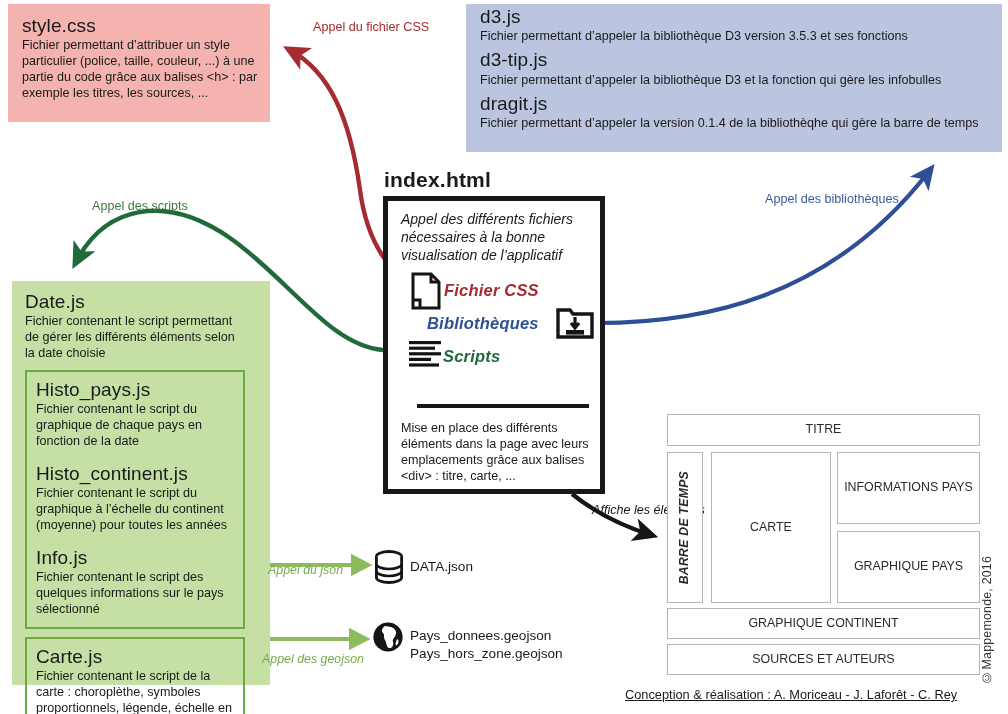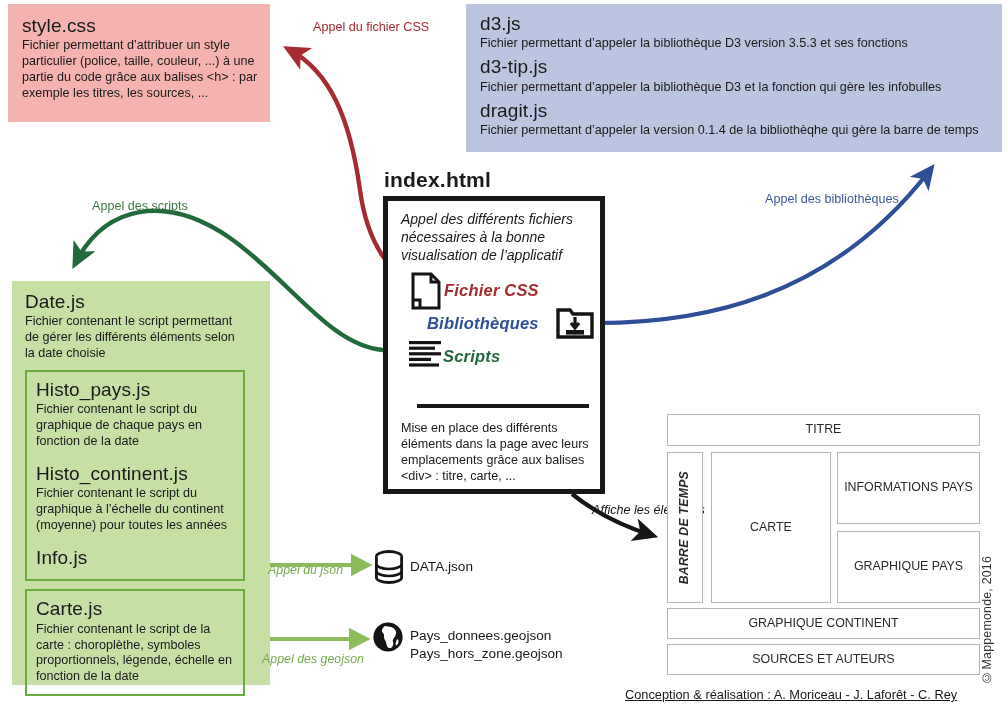--- a/index.html
+++ b/index.html
@@ -12,21 +12,21 @@
   .svg-layer{position:absolute;left:0;top:0;width:1008px;height:714px;pointer-events:none;}
 
   .panel{position:absolute;box-sizing:border-box;}
   .panel .fname{font-size:19px;font-weight:400;letter-spacing:.1px;line-height:1.18;margin:0 0 1px 0;}
   .panel .fdesc{font-size:12.6px;line-height:1.26;margin:0;}
 
   
   #style-css-panel{left:8px;top:4px;width:262px;height:118px;background:#f4b3ae;padding:11px 12px 8px 14px;}
 
   
-  #libs-panel{left:466px;top:4px;width:536px;height:148px;background:#bcc5e0;padding:9px 10px 8px 14px;}
+  #libs-panel{left:466px;top:4px;width:536px;height:148px;background:#bcc5e0;padding:2px 10px 8px 14px;}
   #libs-panel .libitem{margin-bottom:4px;}
   #libs-panel .libitem:last-child{margin-bottom:0;}
 
   
   #scripts-panel{left:12px;top:281px;width:258px;height:404px;background:#c6dfa5;padding:10px 25px 8px 13px;}
   .green-sub{border:2.5px solid #6aaa3f;padding:7px 9px 9px 9px;margin-top:8px;background:transparent;box-sizing:border-box;}
   .green-sub .fitem{margin-bottom:13px;}
   .green-sub .fitem:last-child{margin-bottom:0;}
 
   
@@ -146,20 +146,21 @@
       <div class="fitem">
         <div class="fname">Histo_pays.js</div>
         <div class="fdesc">Fichier contenant le script du graphique de chaque pays en fonction de la date</div>
       </div>
       <div class="fitem">
         <div class="fname">Histo_continent.js</div>
         <div class="fdesc">Fichier contenant le script du graphique à l’échelle du continent (moyenne) pour toutes les années</div>
       </div>
       <div class="fitem">
         <div class="fname">Info.js</div>
+        <div class="fdesc">Fichier contenant le script des quelques informations sur le pays sélectionné</div>
       </div>
     </div>
 
     <div class="green-sub">
       <div class="fitem">
         <div class="fname">Carte.js</div>
         <div class="fdesc">Fichier contenant le script de la carte : choroplèthe, symboles proportionnels, légende, échelle en fonction de la date</div>
       </div>
     </div>
   </div>

